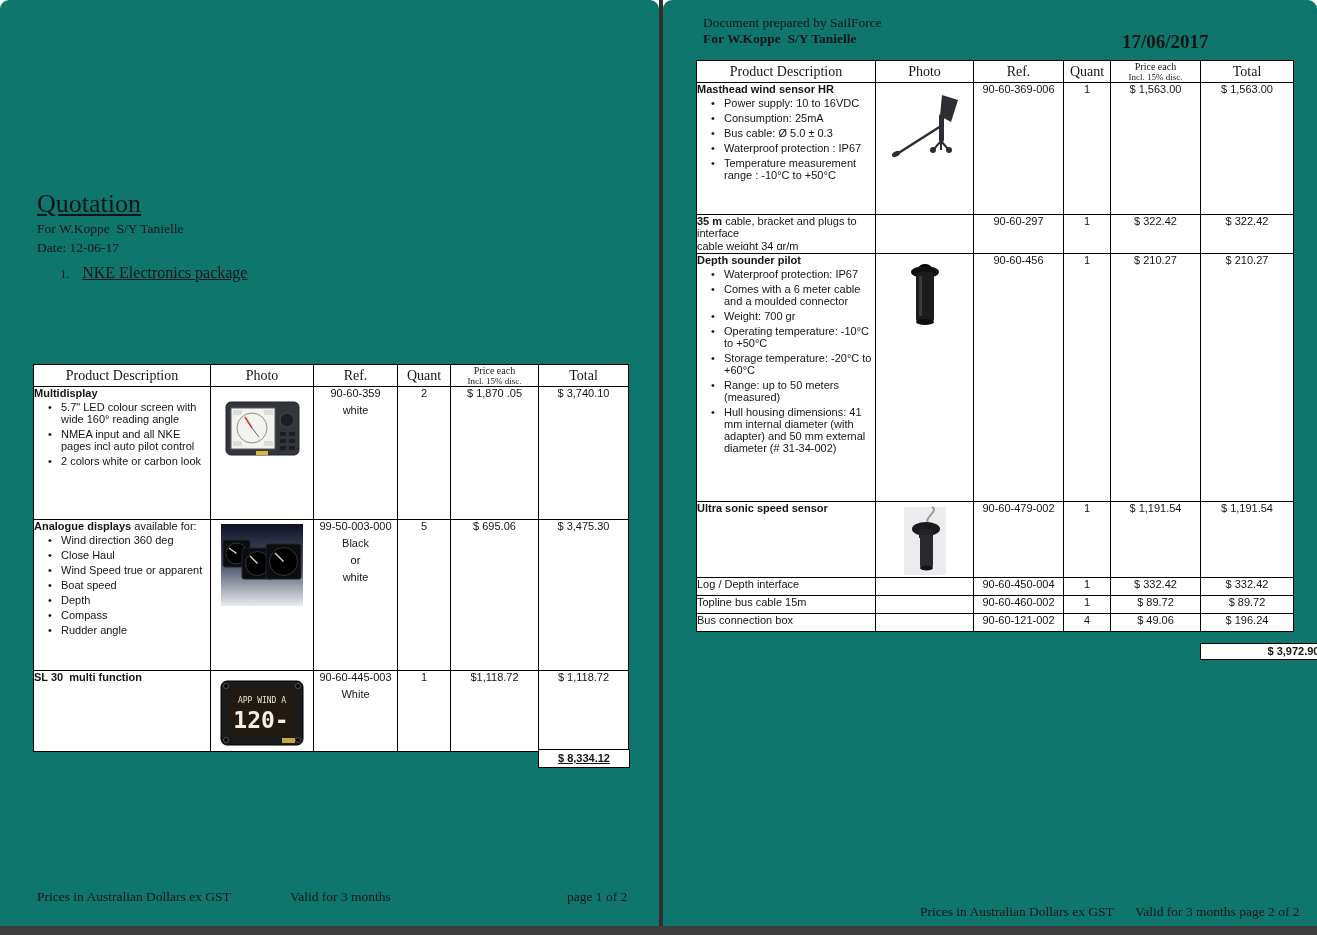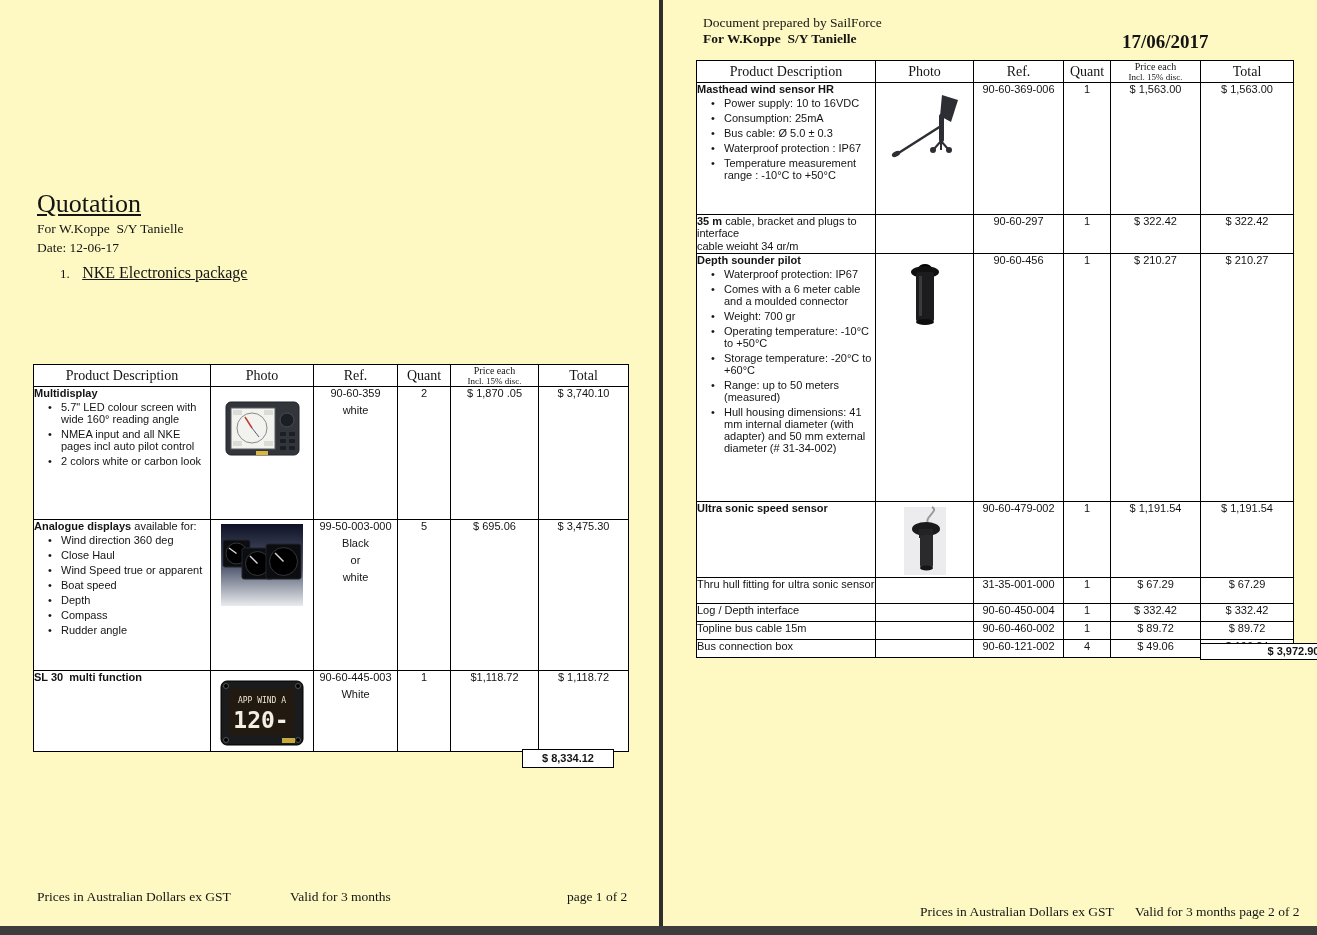--- a/index.html
+++ b/index.html
@@ -1,18 +1,18 @@
 <!DOCTYPE html>
 <html><head>
 <meta charset="utf-8">
 <style>
   html,body { margin:0; padding:0; }
   body { width:1317px; height:935px; position:relative; background:#ffffff; overflow:hidden;
          font-family:"Liberation Sans",sans-serif; color:#141414; }
-  .page { position:absolute; top:0; height:935px; background:#fef9c3; }
+  .page { position:absolute; top:0; height:935px; background:#0f766e;border-radius:9px; }
   .abs { position:absolute; }
   .serif { font-family:"Liberation Serif",serif; }
   .pre { white-space:pre-wrap; }
 
   
   .qtable { border-collapse:collapse; position:absolute; table-layout:fixed; background:#fff; }
   .qtable td, .qtable th { border:1px solid #000; vertical-align:top; padding:0; overflow:hidden; }
   .qtable thead th { font-family:"Liberation Serif",serif; font-size:14px; font-weight:normal;
                      vertical-align:middle; text-align:center; }
   .hdr-small1 { font-size:10px; line-height:11px; }
@@ -195,21 +195,21 @@
             <div class="ref-line">90-60-445-003</div>
             <div class="ref-line">White</div>
           </td>
         <td class="cell-center">1</td>
         <td class="cell-center">$1,118.72</td>
         <td class="cell-center">$ 1,118.72</td>
       </tr>
     </tbody>
   </table>
 
-  <div class="grand" style="left:522px; top:749px; width:90px; height:17px; line-height:16px;">$ 8,334.12</div>
+  <div class="grand" style="left:538px; top:749px; width:90px; height:17px; line-height:16px;text-decoration:underline;">$ 8,334.12</div>
 
   <div class="footer-text" style="left:37px; top:889px;">Prices in Australian Dollars ex GST</div>
   <div class="footer-text" style="left:290px; top:889px;">Valid for 3 months</div>
   <div class="footer-text" style="left:567px; top:889px;">page 1 of 2</div>
 </div>
 
 <div class="page" style="left:663px; width:654px;">
 
   <div class="abs serif" style="left:40px; top:15px; font-size:13.5px;">Document prepared by SailForce</div>
   <div class="abs serif pre" style="left:40px; top:31px; font-size:13.5px; font-weight:bold;">For W.Koppe  S/Y Tanielle</div>
@@ -335,32 +335,20 @@
             </svg>
           </div>
         </td>
         <td class="cell-center">
             <div class="ref-line">90-60-479-002</div>
           </td>
         <td class="cell-center">1</td>
         <td class="cell-center">$ 1,191.54</td>
         <td class="cell-center">$ 1,191.54</td>
       </tr>
-      <tr style="height:26px">
-        <td class="cell-product">
-          <div class="row-title"><b></b><span>Thru hull fitting for ultra sonic sensor</span></div>
-        </td>
-        <td></td>
-        <td class="cell-center">
-            <div class="ref-line">31-35-001-000</div>
-          </td>
-        <td class="cell-center">1</td>
-        <td class="cell-center">$ 67.29</td>
-        <td class="cell-center">$ 67.29</td>
-      </tr>
       <tr style="height:14px">
         <td class="cell-product">
           <div class="row-title"><b></b><span>Log / Depth interface</span></div>
         </td>
         <td></td>
         <td class="cell-center">
             <div class="ref-line">90-60-450-004</div>
           </td>
         <td class="cell-center">1</td>
         <td class="cell-center">$ 332.42</td>

